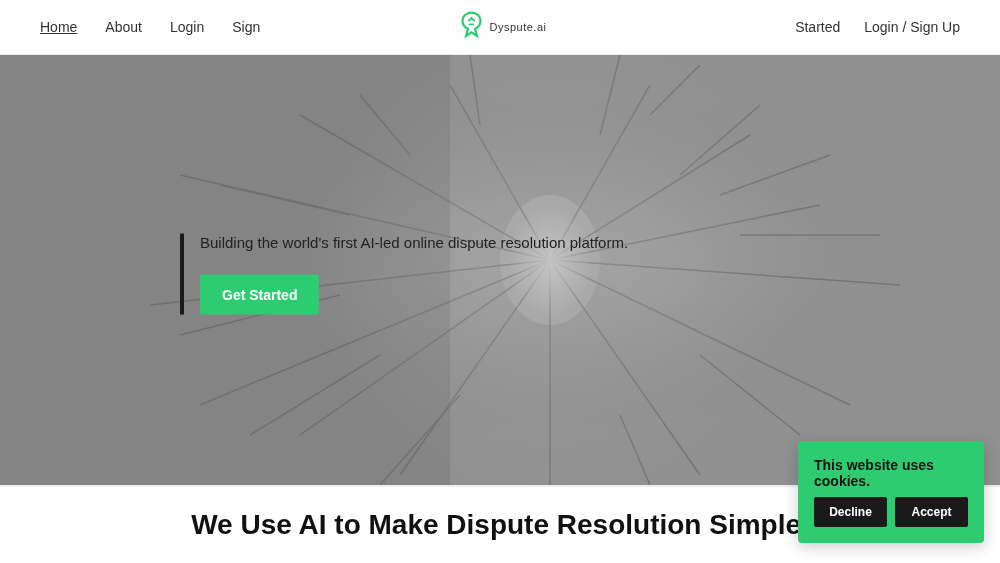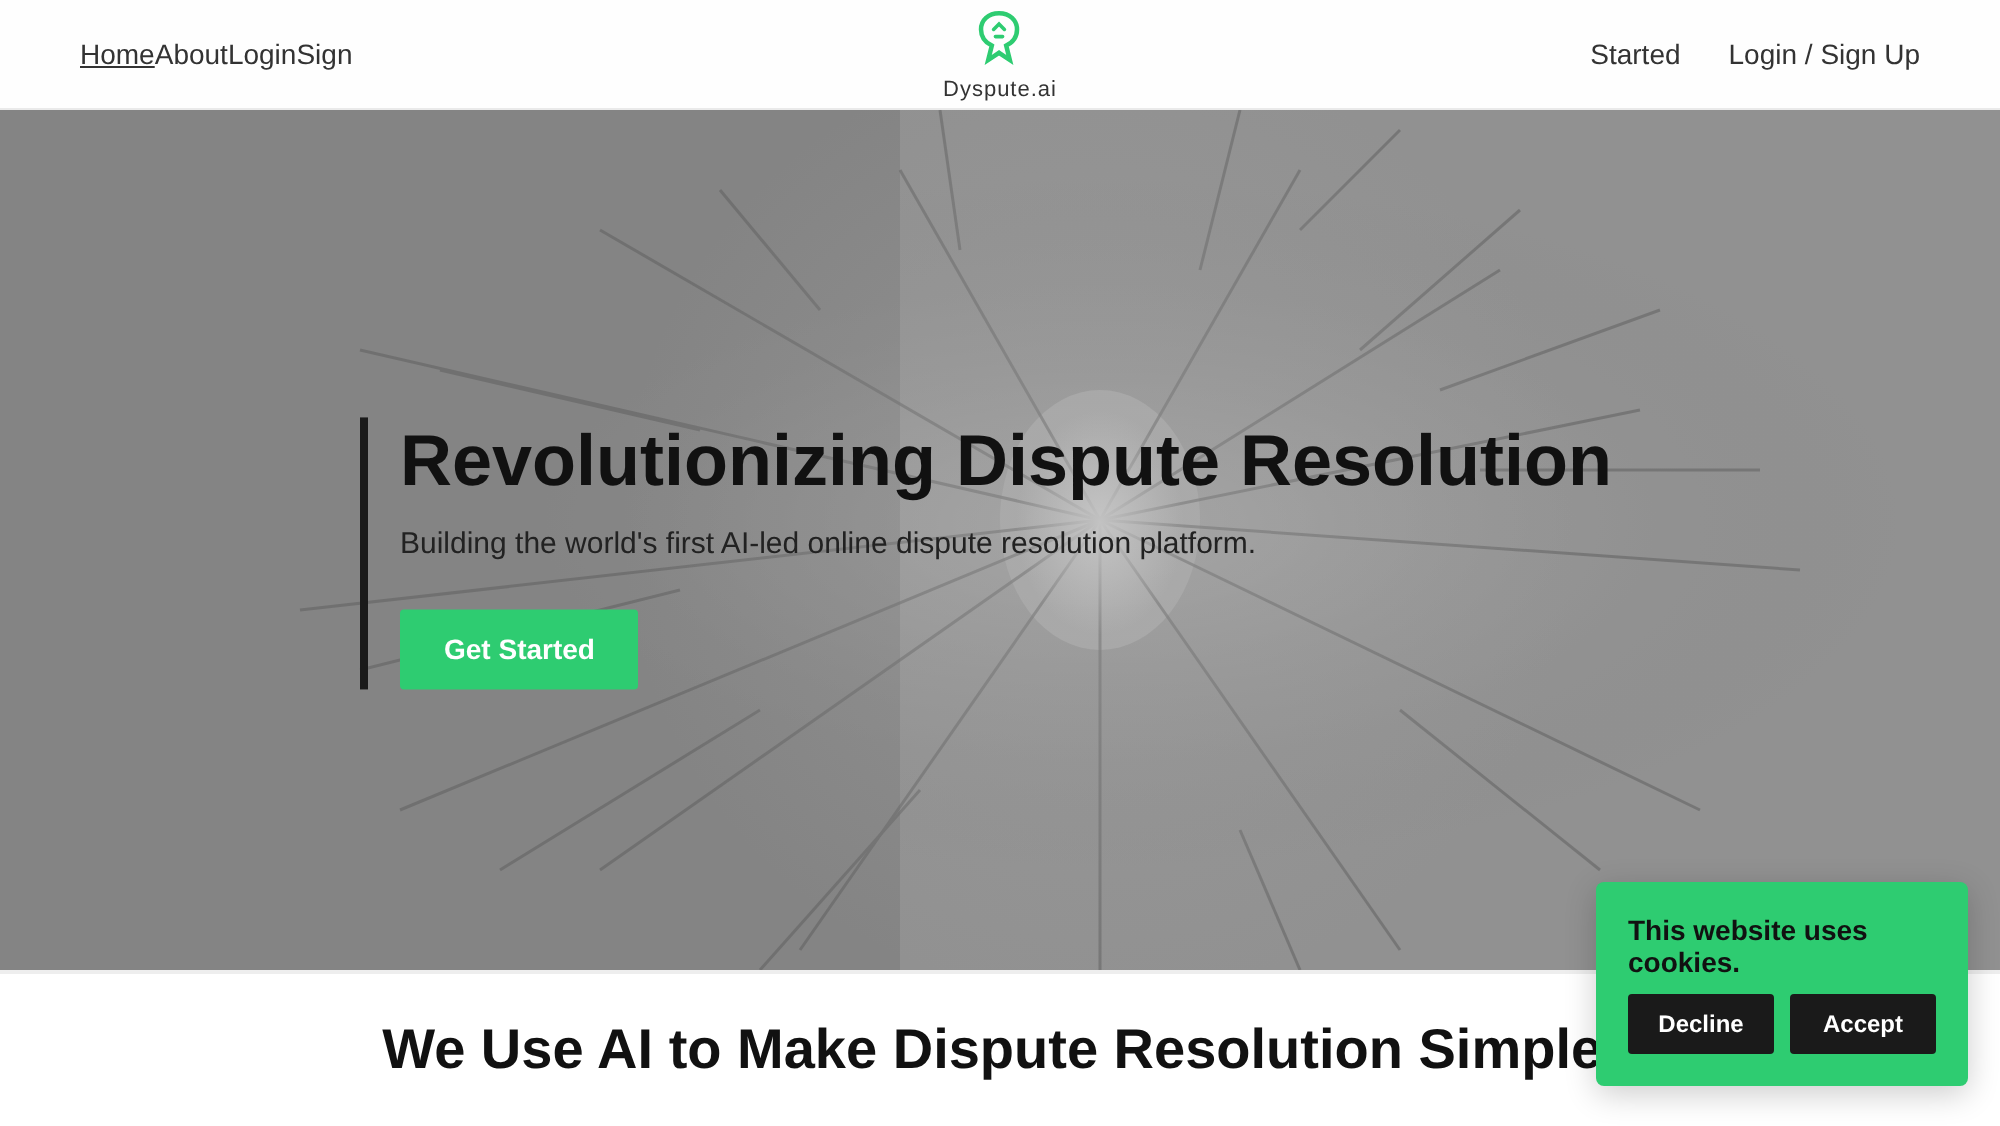--- a/index.html
+++ b/index.html
@@ -13,35 +13,36 @@
       background: rgba(255,255,255,0.92);
       display: flex;
       align-items: center;
       justify-content: space-between;
       padding: 0 40px;
       z-index: 10;
       border-bottom: 1px solid rgba(0,0,0,0.08);
     }
     .nav-left {
       display: flex;
+      gap: 28px;
       align-items: center;
     }
     .nav-link {
       font-size: 14px;
       color: #333;
       text-decoration: none;
       cursor: pointer;
     }
     .nav-link.active {
       text-decoration: underline;
       font-weight: 500;
     }
     .nav-logo {
       display: flex;
-      flex-direction: column;
+      flex-direction: row;
       align-items: center;
       position: absolute;
       left: 50%;
       transform: translateX(-50%);
     }
     .logo-icon {
       width: 36px;
       height: 36px;
     }
     .logo-text {
@@ -260,21 +261,20 @@
         <line x1="600" y1="80" x2="620" y2="0"></line>
         <line x1="650" y1="60" x2="700" y2="10"></line>
       </g>
 
       <rect x="0" y="0" width="450" height="430" fill="rgba(60,60,60,0.25)"></rect>
     </svg>
     <div class="hero-bg-overlay"></div>
   </div>
 
   <div class="hero-content">
-    <h1 class="hero-title">Revolutionizing Dispute Resolution</h1>
     <p class="hero-subtitle">Building the world's first AI-led online dispute resolution platform.</p>
     <button class="btn-get-started">Get Started</button>
   </div>
 </section>
 
 <div class="bottom-section">
   <h2 class="bottom-title">We Use AI to Make Dispute Resolution Simple.</h2>
 </div>
 
 <div class="cookie-banner">

